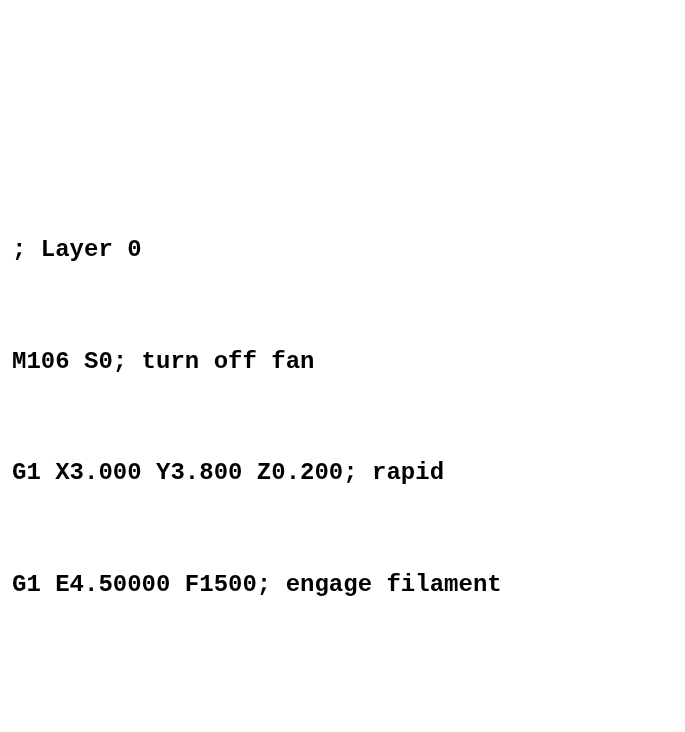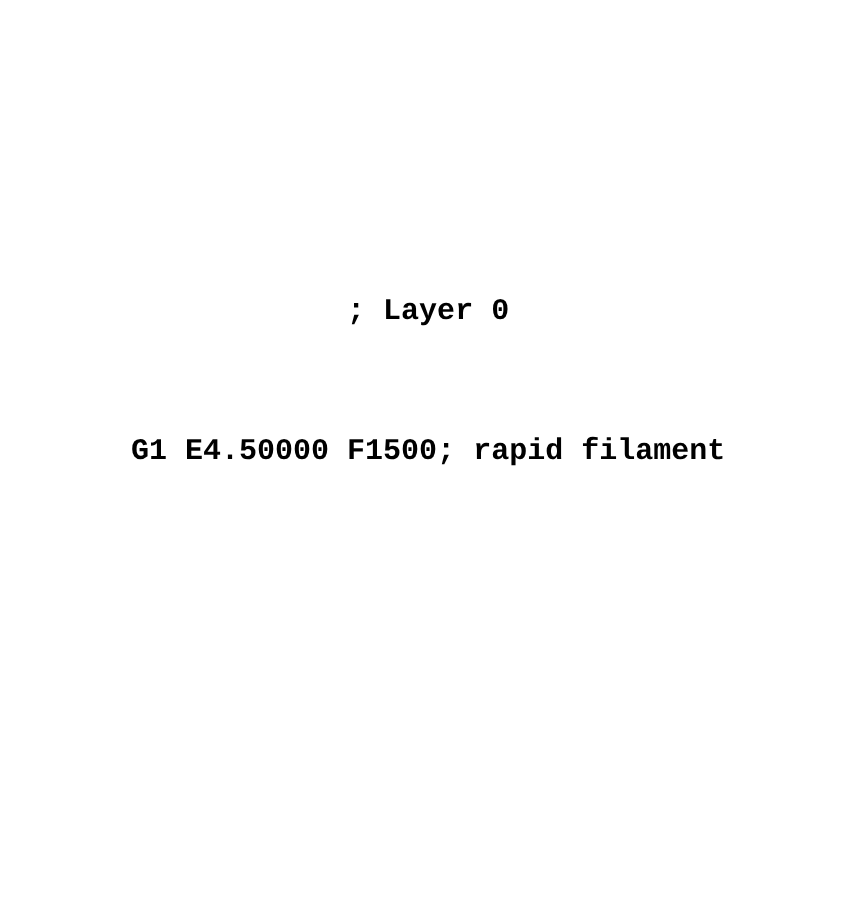--- a/index.html
+++ b/index.html
@@ -16,31 +16,32 @@
       padding: 8px 12px;
       white-space: pre;
       line-height: 1.55;
     }
     .code-block {
       display: block;
     }
     .line {
       display: block;
       position: relative;
-      text-align: center;
     }
   </style>
 </head>
 <body>
 
 
 
 <div class="code-block">
   <span class="line"><span>; Layer 0</span></span>
-  <span class="line"><span>G1 E4.50000 F1500; rapid filament</span></span>
+  <span class="line"><span>M106 S0; turn off fan</span></span>
+  <span class="line"><span>G1 X3.000 Y3.800 Z0.200; rapid</span></span>
+  <span class="line"><span>G1 E4.50000 F1500; engage filament</span></span>
   
   
   
   
   
   
   
   
   
   

